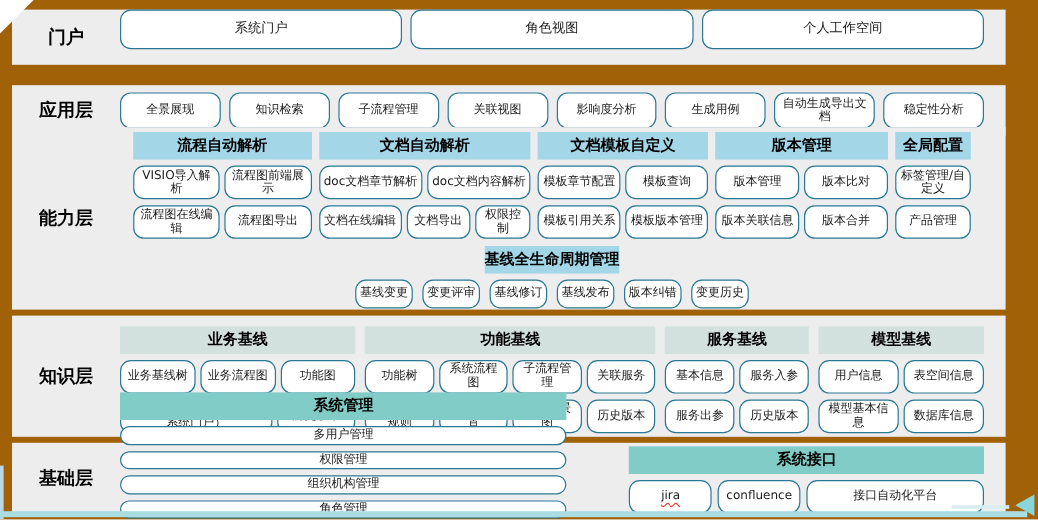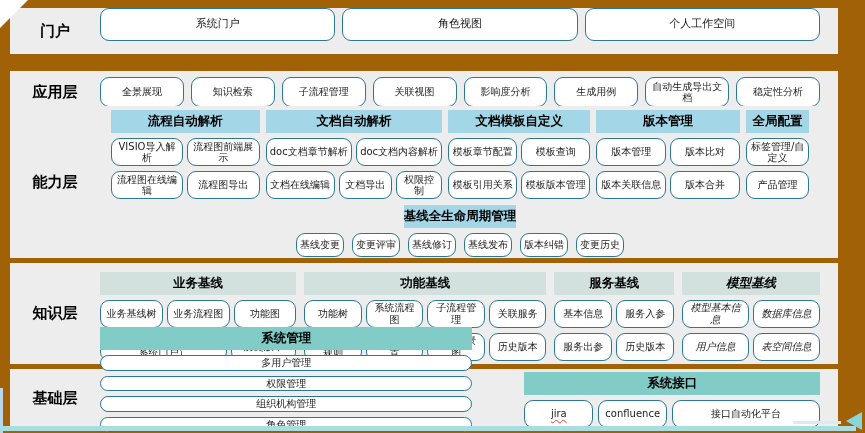--- a/index.html
+++ b/index.html
@@ -202,29 +202,29 @@
         <div class="brow">
           <div class="nbox">基本信息</div>
           <div class="nbox">服务入参</div>
         </div>
         <div class="brow">
           <div class="nbox">服务出参</div>
           <div class="nbox">历史版本</div>
         </div>
       </div>
 
-      <div class="grp" style="flex:135 1 0;font-style:italic;">
+      <div class="grp" style="flex:135 1 0;">
         <div class="hdr hdr-sage">模型基线</div>
+        <div class="brow">
+          <div class="nbox">用户信息</div>
+          <div class="nbox">表空间信息</div>
+        </div>
         <div class="brow">
           <div class="nbox">模型基本信息</div>
           <div class="nbox">数据库信息</div>
-        </div>
-        <div class="brow">
-          <div class="nbox">用户信息</div>
-          <div class="nbox">表空间信息</div>
         </div>
       </div>
 
     </div>
   </div>
 
   <div class="band" id="band-base">
     <div class="band-label">基础层</div>
     <div class="band-content">
 

